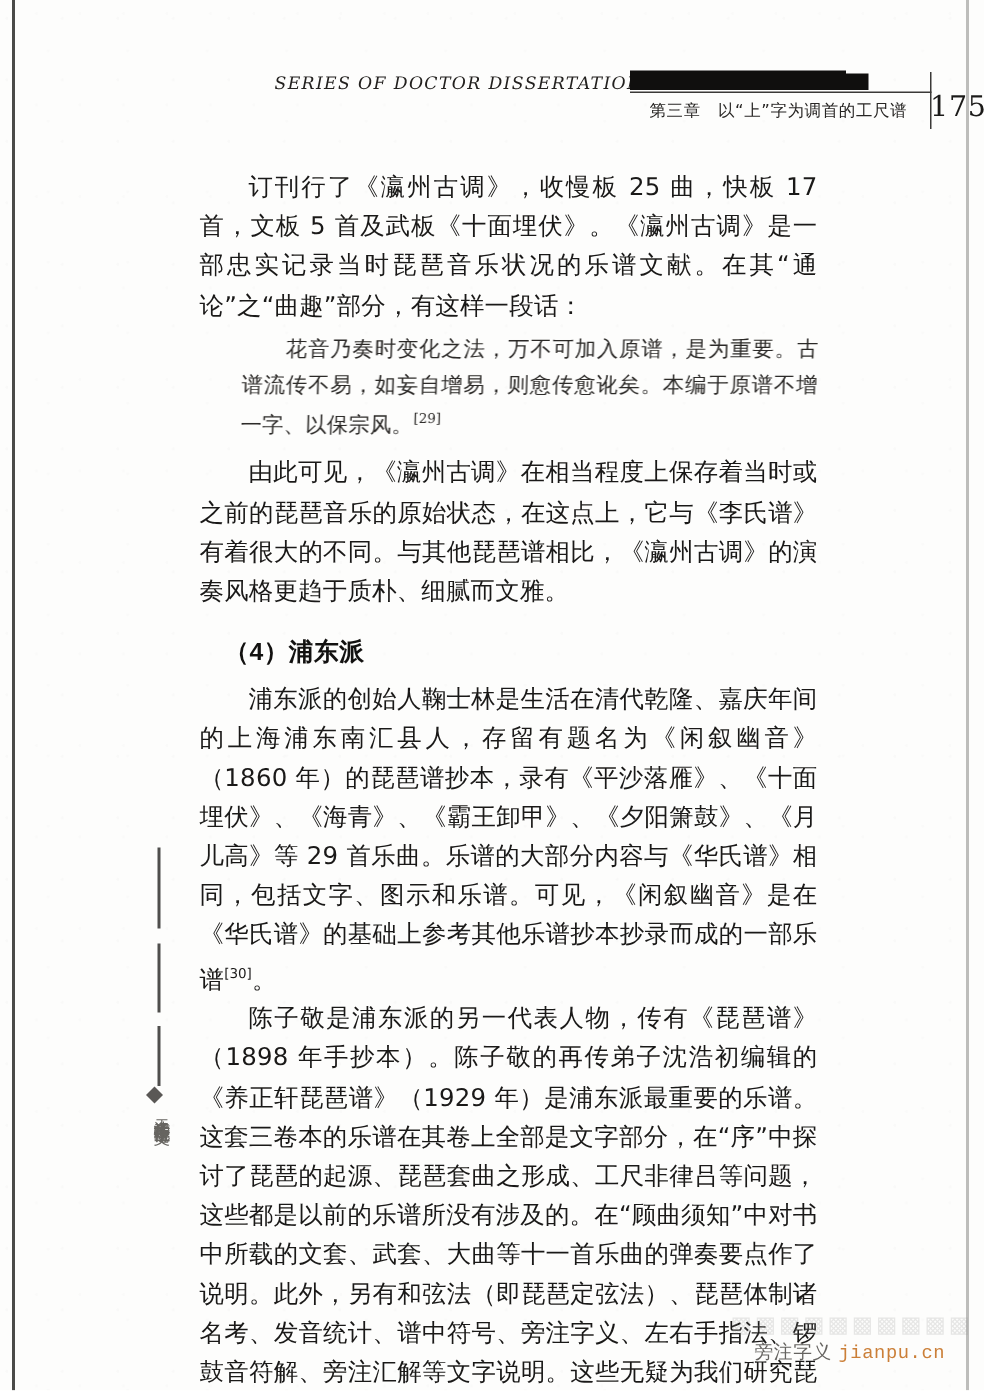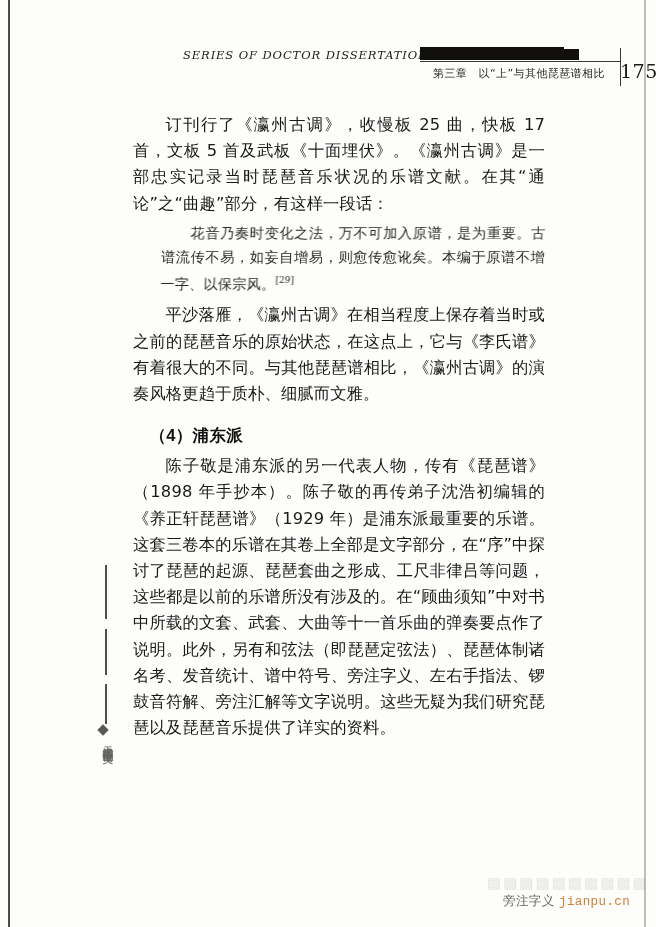--- a/index.html
+++ b/index.html
@@ -206,39 +206,40 @@
 
 <div class="page">
 
   <div class="rule-left"></div>
   <div class="rule-right"></div>
 
   <div class="runhead">SERIES OF DOCTOR DISSERTATIONS IN MUSIC</div>
   <div class="runhead-bar"></div>
   <div class="head-rule"></div>
   <div class="head-rule-v"></div>
-  <div class="chapline">第三章　以“上”与其他琵琶谱相比</div>
+  <div class="chapline">第三章　以“上”字为调首的工尺谱</div>
   <div class="folio">175</div>
 
   <div class="tick" style="top:565px;height:54px;"></div>
   <div class="tick" style="top:629px;height:46px;"></div>
   <div class="tick" style="top:684px;height:40px;"></div>
 
   <div class="col">
 
     <p class="body indent">订刊行了《瀛州古调》，收慢板 25 曲，快板 17 首，文板 5 首及武板《十面埋伏》。《瀛州古调》是一部忠实记录当时琵琶音乐状况的乐谱文献。在其“通论”之“曲趣”部分，有这样一段话：</p>
 
     <div class="quote">
       <span class="q-indent"></span><span>花音乃奏时变化之法，万不可加入原谱，是为重要。古谱流传不易，如妄自增易，则愈传愈讹矣。本编于原谱不增一字、以保宗风。</span><sup class="fn">[29]</sup>
     </div>
 
-    <p class="body indent">平沙落雁，《瀛州古调》在相当程度上保存着当时或之前的琵琶音乐的原始状态，在这点上，它与《李氏谱》有着很大的不同。与其他琵琶谱相比，《瀛州古调》的演奏风格更趋于质朴、细腻而文雅。</p>
+    <p class="body indent">由此可见，《瀛州古调》在相当程度上保存着当时或之前的琵琶音乐的原始状态，在这点上，它与《李氏谱》有着很大的不同。与其他琵琶谱相比，《瀛州古调》的演奏风格更趋于质朴、细腻而文雅。</p>
 
     <h3 class="sec">（4）浦东派</h3>
 
+    <p class="body indent"><span>浦东派的创始人鞠士林是生活在清代乾隆、嘉庆年间的上海浦东南汇县人，存留有题名为《闲叙幽音》（1860 年）的琵琶谱抄本，录有《平沙落雁》、《十面埋伏》、《海青》、《霸王卸甲》、《夕阳箫鼓》、《月儿高》等 29 首乐曲。乐谱的大部分内容与《华氏谱》相同，包括文字、图示和乐谱。可见，《闲叙幽音》是在《华氏谱》的基础上参考其他乐谱抄本抄录而成的一部乐谱</span><sup class="fn">[30]</sup><span>。</span></p>
 
     <p class="body indent">陈子敬是浦东派的另一代表人物，传有《琵琶谱》（1898 年手抄本）。陈子敬的再传弟子沈浩初编辑的《养正轩琵琶谱》（1929 年）是浦东派最重要的乐谱。这套三卷本的乐谱在其卷上全部是文字部分，在“序”中探讨了琵琶的起源、琵琶套曲之形成、工尺非律吕等问题，这些都是以前的乐谱所没有涉及的。在“顾曲须知”中对书中所载的文套、武套、大曲等十一首乐曲的弹奏要点作了说明。此外，另有和弦法（即琵琶定弦法）、琵琶体制诸名考、发音统计、谱中符号、旁注字义、左右手指法、锣鼓音符解、旁注汇解等文字说明。这些无疑为我们研究琵琶以及琵琶音乐提供了详实的资料。</p>
 
   </div>
 
   <div class="spine-dot"></div>
   <div class="spine">天津音乐学院博士学位论文</div>
 
   <div class="wm-ghost">▩▩▩▩▩▩▩▩▩▩</div>
   <div class="wm">

